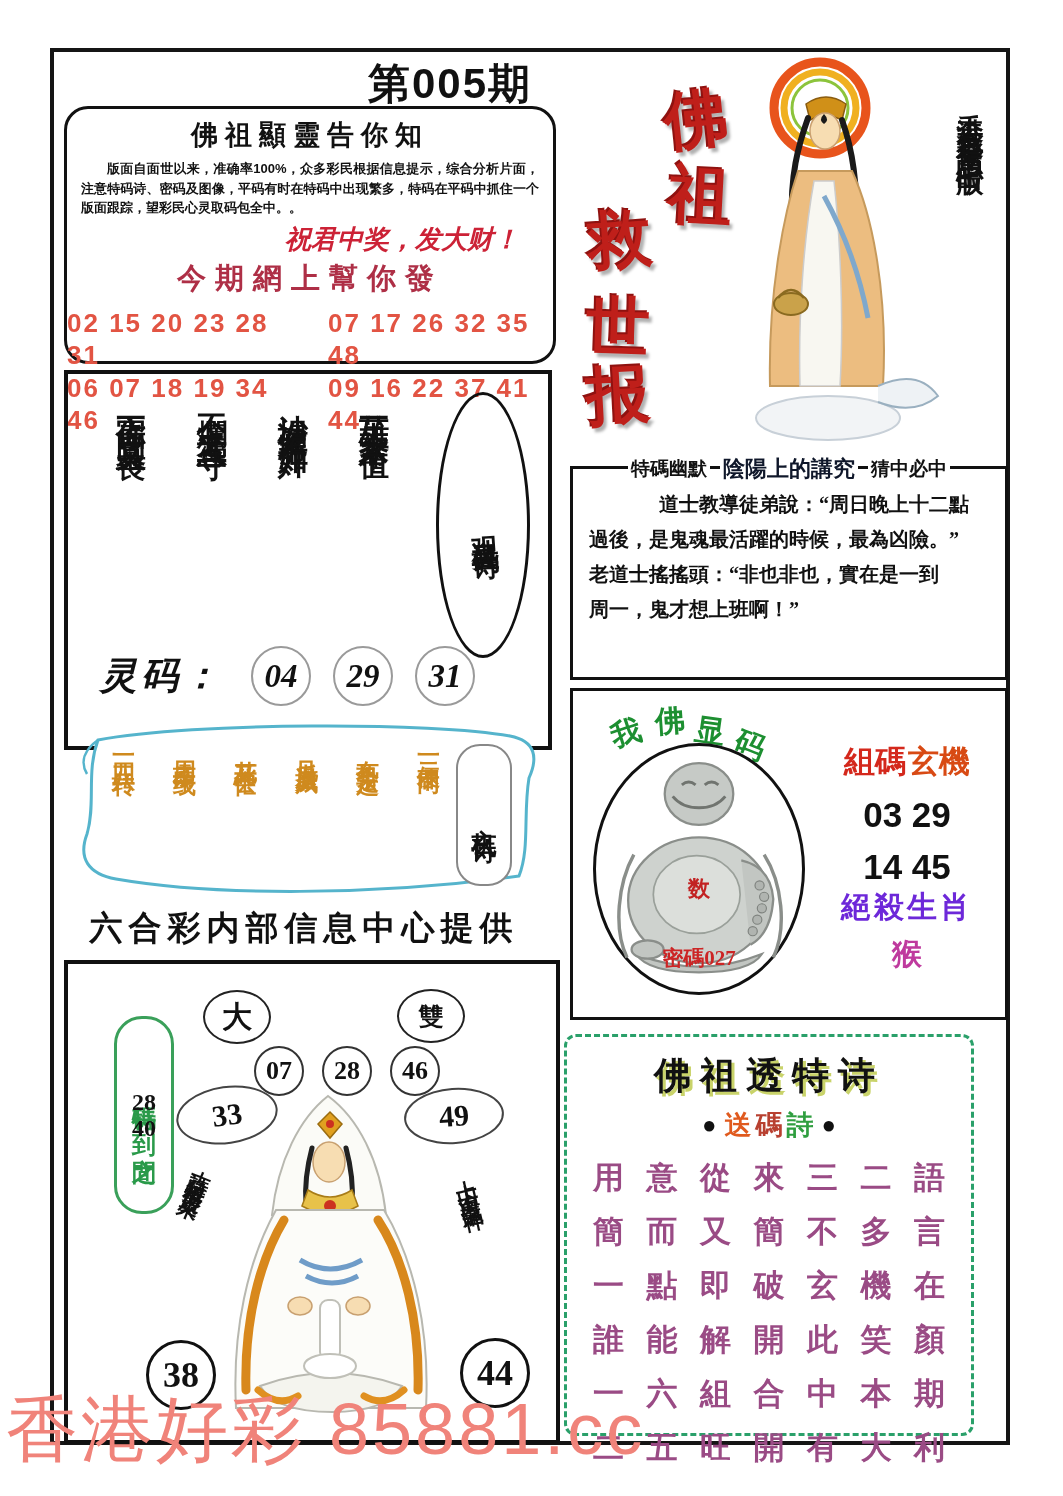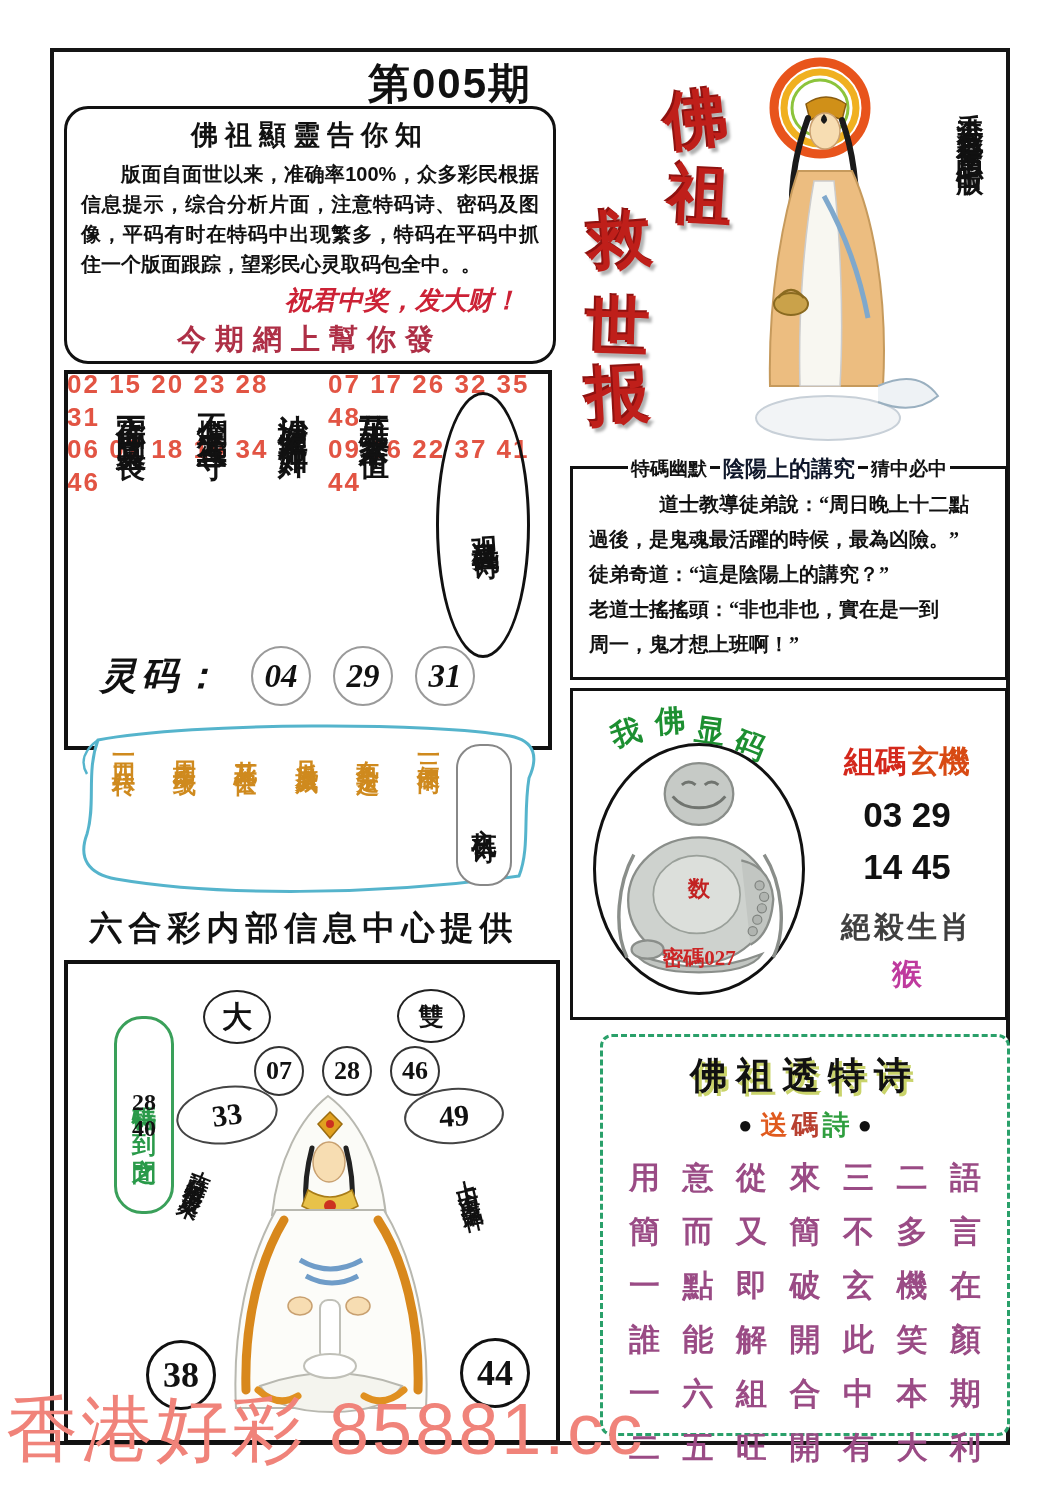--- a/index.html
+++ b/index.html
@@ -8,21 +8,21 @@
   .abs{position:absolute;}
   
   #frame{left:50px;top:48px;width:960px;height:1397px;border:4px solid #151515;box-sizing:border-box;}
 
   
   #issue{left:368px;top:56px;font-size:42px;font-weight:800;letter-spacing:2px;}
 
   
   #notice{left:64px;top:106px;width:492px;height:258px;border:3px solid #111;border-radius:24px;box-sizing:border-box;}
   #notice .nb-title{text-align:center;margin-top:8px;font-size:27px;font-weight:800;letter-spacing:7px;font-family:"Liberation Serif",serif;}
-  #notice .nb-body{margin:6px 14px 0 14px;font-size:20px;font-weight:700;line-height:1.5;text-align:justify;text-indent:2em;}
+  #notice .nb-body{margin:6px 14px 0 14px;font-size:13px;font-weight:700;line-height:1.5;text-align:justify;text-indent:2em;}
   #notice .nb-wish{margin-top:4px;padding-right:34px;text-align:right;color:#cc2236;font-size:26px;font-weight:800;font-style:italic;font-family:"Liberation Serif",serif;}
   #notice .nb-sub{margin-top:2px;text-align:center;color:#ae2f46;font-size:29px;font-weight:800;letter-spacing:9px;font-family:"Liberation Serif",serif;}
   .numrow{display:flex;justify-content:center;gap:36px;color:#e25443;font-weight:800;font-size:26px;letter-spacing:2px;line-height:1.25;}
 
   
   #lingma{left:64px;top:370px;width:488px;height:380px;border:4px solid #111;box-sizing:border-box;}
   #lingma .cols{position:absolute;left:42px;top:16px;display:flex;gap:40px;}
   .lm-col{writing-mode:vertical-rl;text-orientation:upright;font-size:30px;font-weight:800;letter-spacing:6px;height:252px;font-family:"Liberation Serif",serif;}
   #lingma .oval{position:absolute;left:368px;top:18px;width:88px;height:260px;border:3px solid #111;border-radius:50%;display:flex;align-items:center;justify-content:center;}
   #lingma .oval div{writing-mode:vertical-rl;text-orientation:upright;font-size:27px;font-weight:700;letter-spacing:4px;font-family:"Liberation Serif",serif;transform:rotate(-4deg);}
@@ -83,25 +83,25 @@
   .gt:nth-child(1){left:8px;top:14px;transform:rotate(-18deg);}
   .gt:nth-child(2){left:52px;top:2px;transform:rotate(-4deg);}
   .gt:nth-child(3){left:92px;top:12px;transform:rotate(8deg);}
   .gt:nth-child(4){left:132px;top:26px;transform:rotate(22deg);}
   #bud .oval{position:absolute;left:20px;top:52px;width:206px;height:246px;border:3px solid #111;border-radius:50%;}
   #bud .oval .shu{position:absolute;left:92px;top:128px;color:#c22222;font-size:22px;font-weight:800;font-family:"Liberation Serif",serif;}
   #bud .oval .pwd{position:absolute;left:0;right:0;bottom:20px;text-align:center;color:#cc2525;font-size:21px;font-weight:800;font-family:"Liberation Serif",serif;}
   #bud .rt{position:absolute;left:238px;top:50px;width:192px;text-align:center;}
   #bud .grp{display:flex;justify-content:center;gap:2px;font-size:31px;font-weight:800;font-family:"Liberation Serif",serif;}
   #bud .nrow{display:flex;justify-content:center;gap:40px;font-size:35px;font-weight:800;margin-top:12px;}
-  #bud .kill{margin-top:20px;color:#404040;font-size:30px;font-weight:800;letter-spacing:3px;font-family:"Liberation Serif",serif;}
+  #bud .kill{color:#6d28d9;font-size:30px;font-weight:800;letter-spacing:3px;font-family:"Liberation Serif",serif;}
   #bud .zod{margin-top:6px;color:#bf3a9e;font-size:30px;font-weight:800;font-family:"Liberation Serif",serif;}
 
   
-  #toute{left:600px;top:1034px;width:410px;height:402px;border:3px dashed #2aa06a;border-radius:12px;box-sizing:border-box;background:#fff;}
+  #toute{left:564px;top:1034px;width:410px;height:402px;border:3px dashed #2aa06a;border-radius:12px;box-sizing:border-box;background:#fff;}
   #toute .tt-title{text-align:center;margin-top:14px;font-size:37px;font-weight:800;letter-spacing:9px;font-family:"Liberation Serif",serif;text-shadow:3px 3px 0 #c9d36a;}
   #toute .subrow{display:flex;justify-content:center;align-items:center;gap:8px;margin-top:6px;}
   #toute .subrow .dot{font-size:24px;}
   #toute .subrow .sc{display:flex;gap:4px;font-size:27px;font-weight:800;font-family:"Liberation Serif",serif;}
   #toute .grid{margin:14px 26px 0 26px;}
   .tt-row{display:flex;justify-content:space-between;margin-bottom:12px;font-size:31px;font-weight:700;color:#9a4b85;font-family:"Liberation Serif",serif;}
 
   
   #mast .mh{position:absolute;font-size:64px;font-weight:800;color:#bf1f1a;font-family:"Liberation Serif",serif;
             text-shadow:-2px -2px 0 #8f1210, 3px 4px 3px #b0b0b0;}
@@ -260,21 +260,20 @@
 
   <div id="joke" class="abs">
     <div class="hdr">
       <span class="h1">特碼幽默</span>
       <span class="h2">陰陽上的講究</span>
       <span class="h3">猜中必中</span>
     </div>
     <div class="body">
         <div class="jk-line">道士教導徒弟說：“周日晚上十二點</div>
         <div class="jk-line">過後，是鬼魂最活躍的時候，最為凶險。”</div>
-        <div class="jk-line">徒弟奇道：“這是陰陽上的講究？”</div>
         <div class="jk-line">老道士搖搖頭：“非也非也，實在是一到</div>
         <div class="jk-line">周一，鬼才想上班啊！”</div>
       </div>
   </div>
 
   <div id="bud" class="abs">
     <div class="gt-wrap">
         <span class="gt">我</span>
         <span class="gt">佛</span>
         <span class="gt">显</span>

